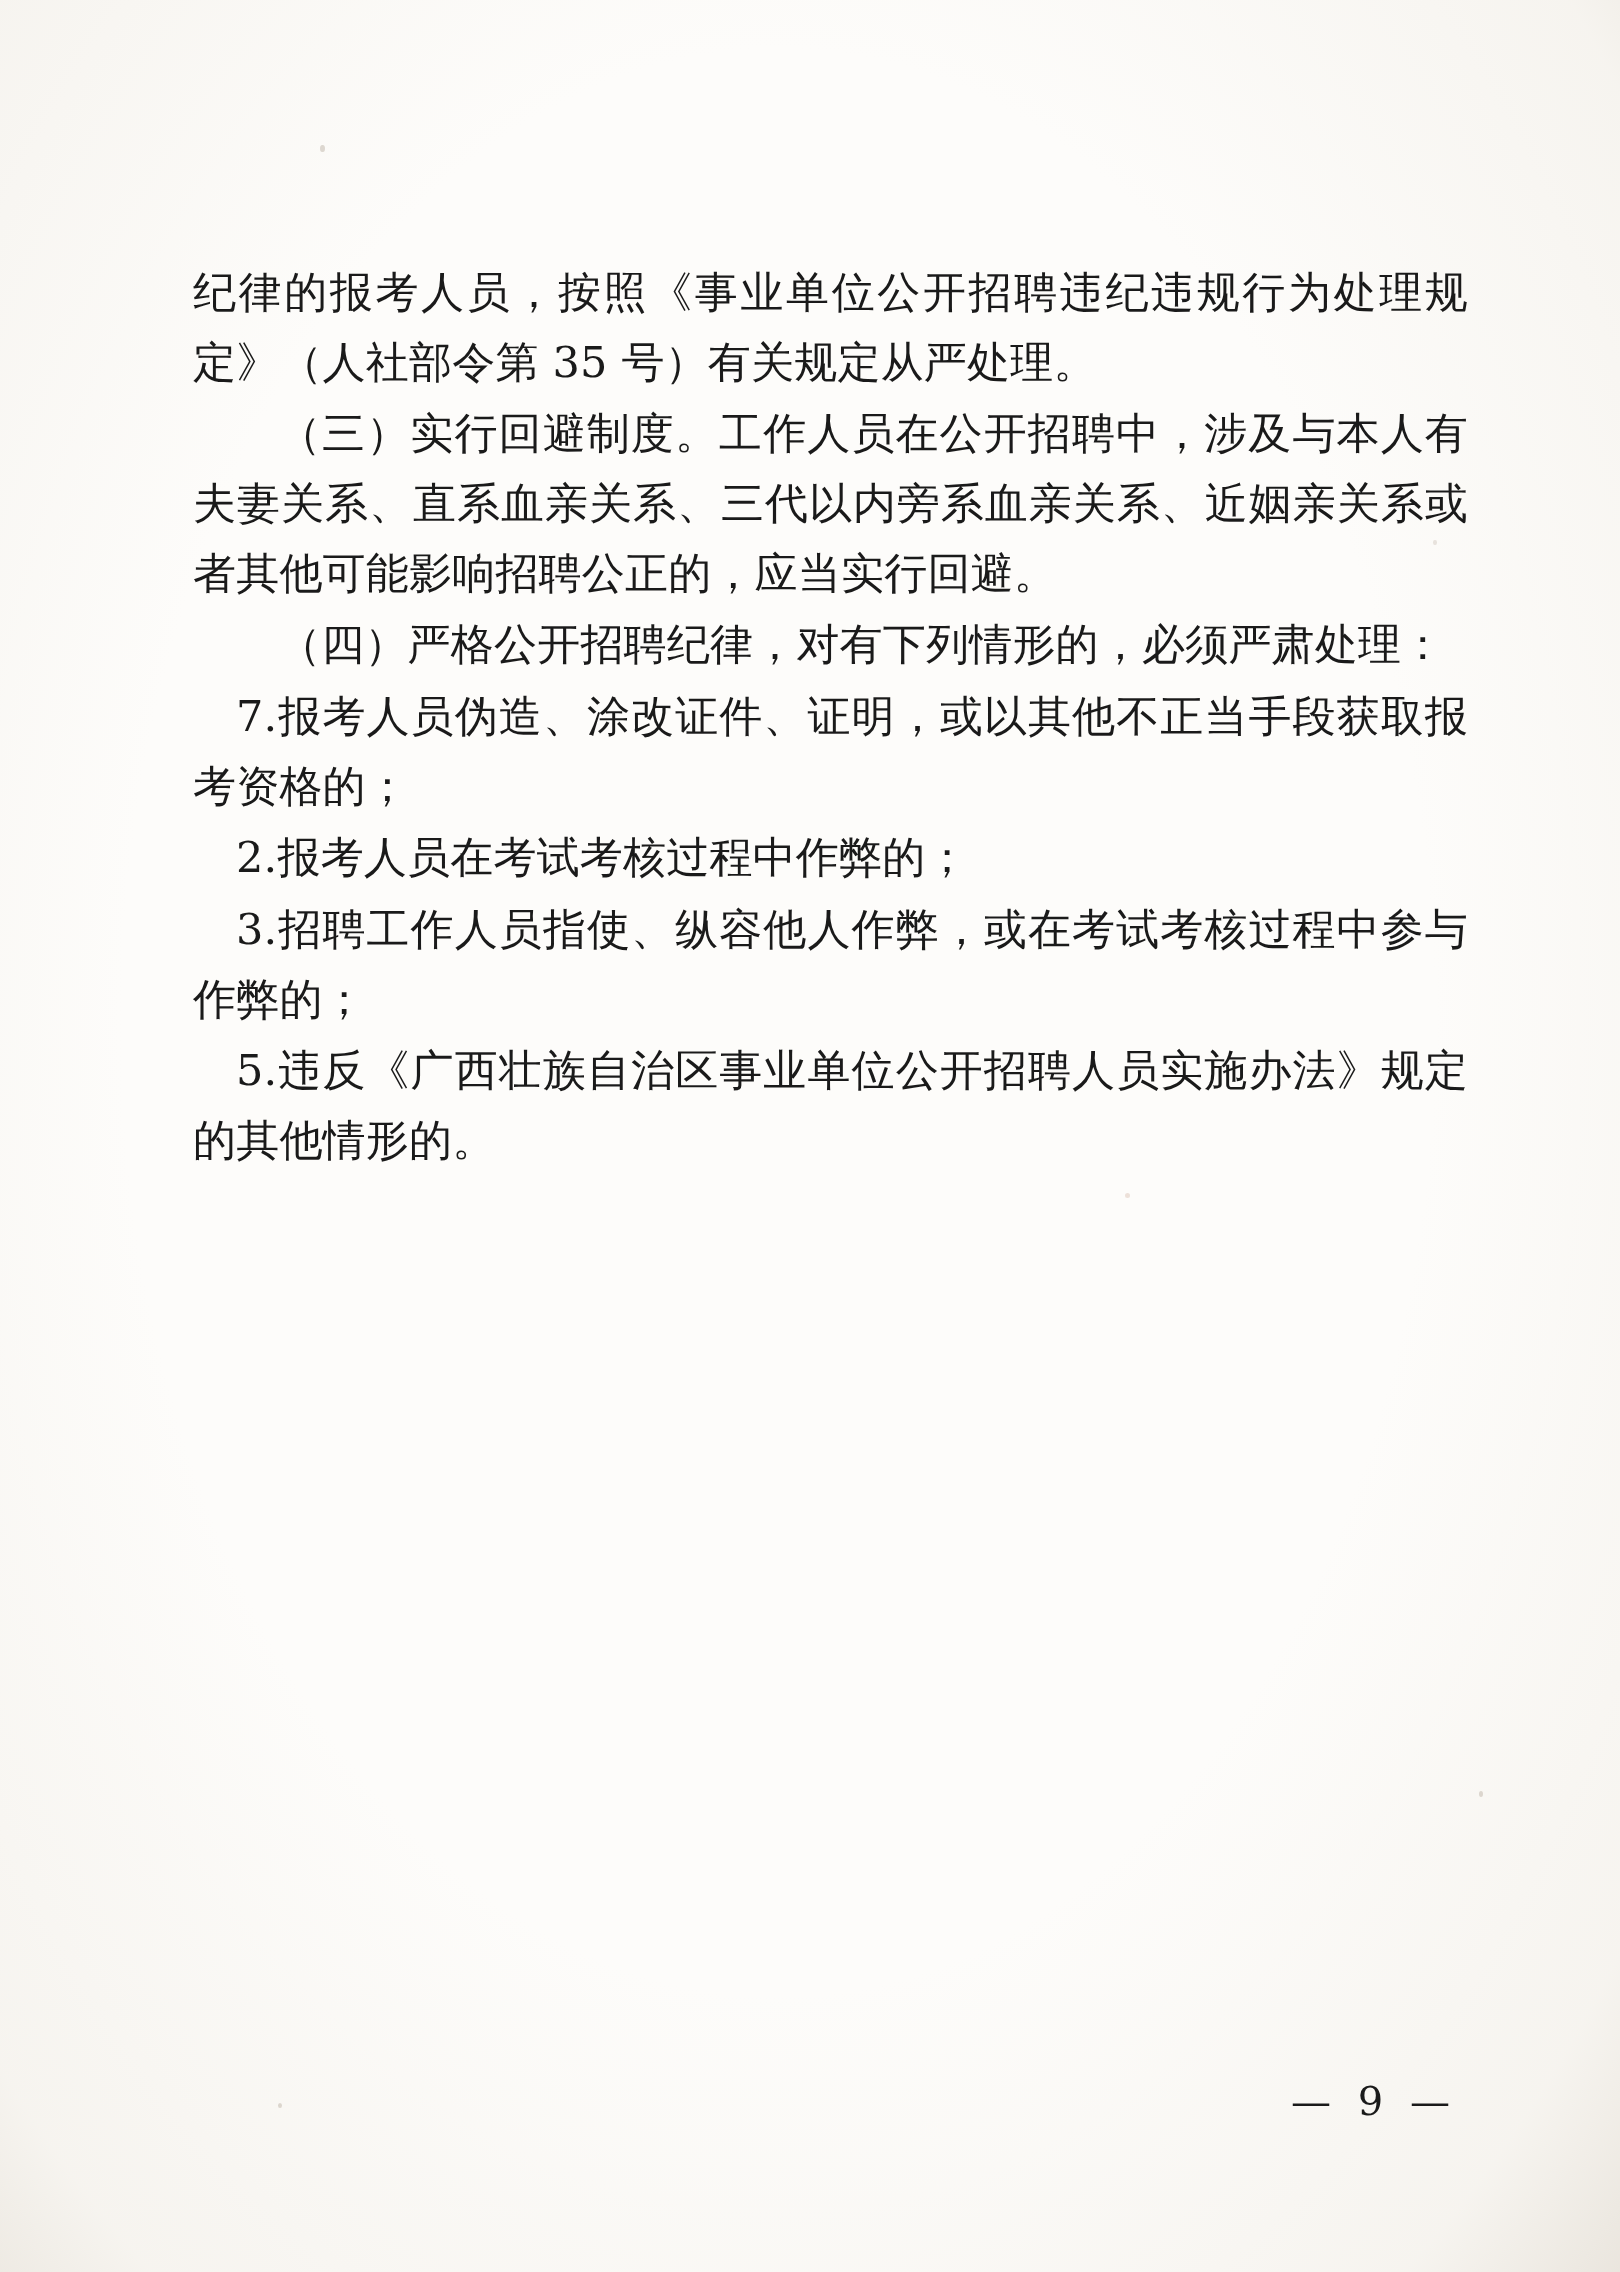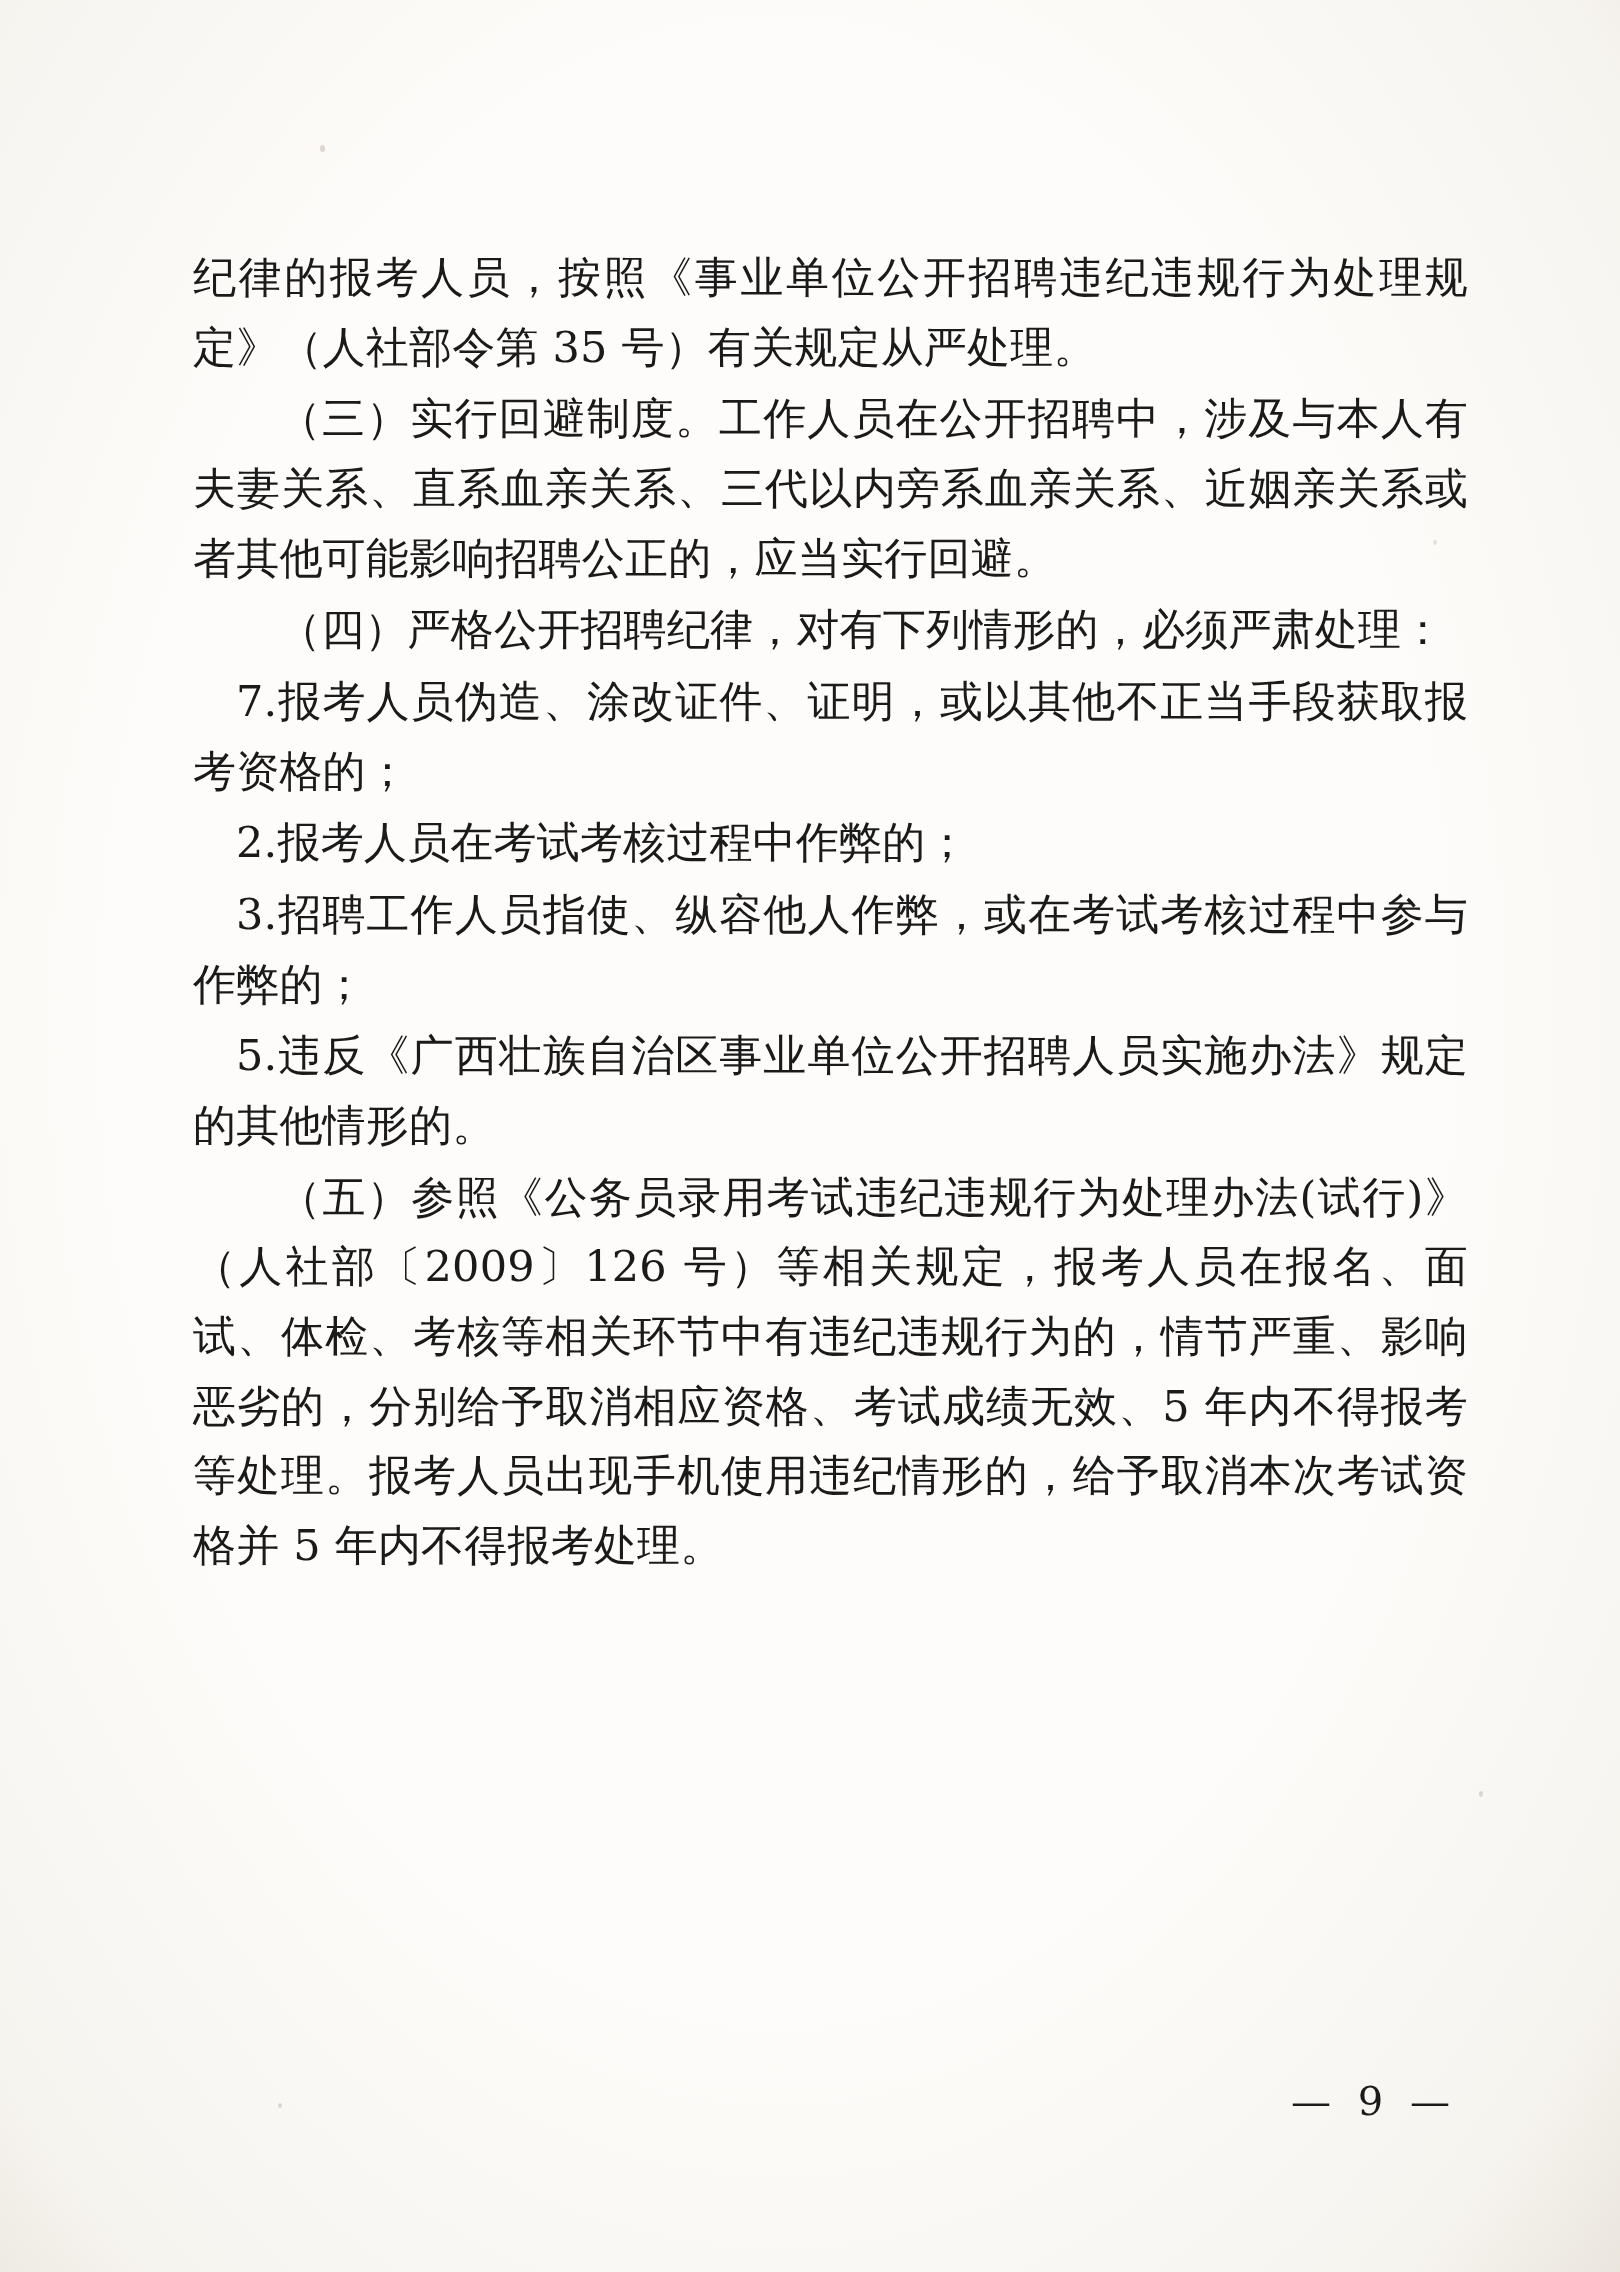--- a/index.html
+++ b/index.html
@@ -27,21 +27,21 @@
   }
   .scan-speck {
     position: absolute;
     background: #b8ada0;
     border-radius: 50%;
     opacity: 0.45;
   }
   .content {
     position: absolute;
     left: 193px;
-    top: 243px;
+    top: 258px;
     width: 1275px;
   }
   .para {
     font-size: 43px;
     line-height: 1.62;
     color: #1a1a1a;
     letter-spacing: 0.2px;
     text-align: justify;
     text-justify: inter-character;
     margin: 0 0 2px 0;
@@ -77,19 +77,18 @@
   <div class="scan-speck" style="left:1433px; top:540px; width:3.5px; height:4.5px; opacity:0.3;"></div>
 
   <div class="content">
     <p class="para indent-0">纪律的报考人员，按照《事业单位公开招聘违纪违规行为处理规定》（人社部令第 35 号）有关规定从严处理。</p>
     <p class="para indent-2">（三）实行回避制度。工作人员在公开招聘中，涉及与本人有夫妻关系、直系血亲关系、三代以内旁系血亲关系、近姻亲关系或者其他可能影响招聘公正的，应当实行回避。</p>
     <p class="para indent-2">（四）严格公开招聘纪律，对有下列情形的，必须严肃处理：</p>
     <p class="para indent-1">7.报考人员伪造、涂改证件、证明，或以其他不正当手段获取报考资格的；</p>
     <p class="para indent-1">2.报考人员在考试考核过程中作弊的；</p>
     <p class="para indent-1">3.招聘工作人员指使、纵容他人作弊，或在考试考核过程中参与作弊的；</p>
     <p class="para indent-1">5.违反《广西壮族自治区事业单位公开招聘人员实施办法》规定的其他情形的。</p>
-    <p class="para indent-2">（五）参照《公务员录用考试违纪违规行为处理办法(试行)》（人社部〔2009〕126 号）等相关规定，报考人员在报名、面试、体检、考核等相关环节中有违纪违规行为的，情节严重、影响恶劣的，分别给予取消相应资格、考试成绩无效、5 年内不得报考等处理。报考人员出现手机使用违纪情形的，给予取消本次考试资格并 5 年内不得报考处理。</p>
   </div>
 
   <div class="page-number">— 9 —</div>
 
 </div>
 
 
 </body></html>

